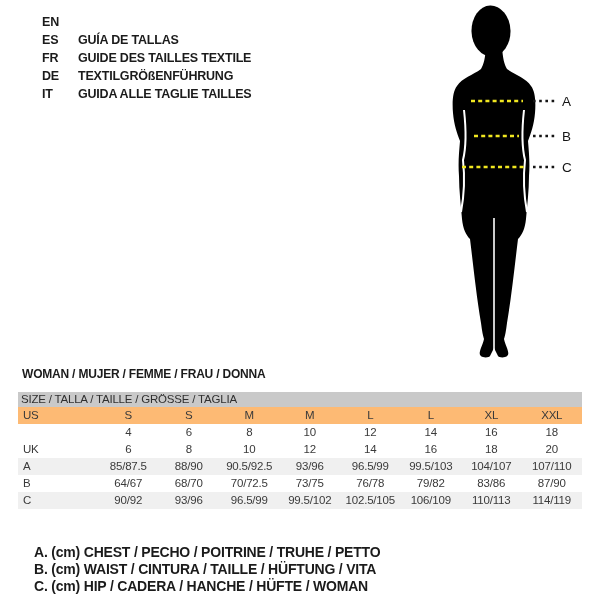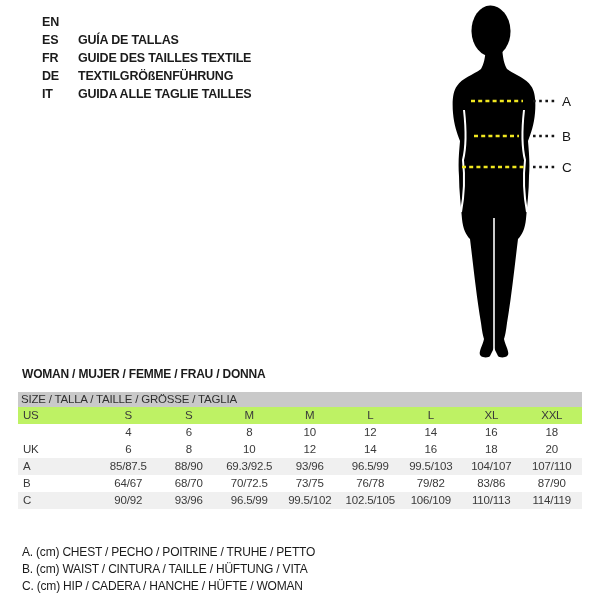--- a/index.html
+++ b/index.html
@@ -20,22 +20,22 @@
     font-weight:bold; font-size:12px; color:#1b1b1b; letter-spacing:-0.2px; }
   
   .size-table { position:absolute; left:18px; top:392px; width:564px;
     font-size:11.5px; color:#3a3a3a; letter-spacing:-0.2px; }
   .thead { height:15px; line-height:15px; padding-left:3px; color:#2f2f2f; font-size:11.5px; }
   .trow { display:flex; height:17px; line-height:17px; }
   .cell-label { width:80px; padding-left:5px; text-align:left; box-sizing:border-box; }
   .cell { flex:1; text-align:center; }
   
   .legend { position:absolute; left:22px; top:544px; }
-  .legend-line { height:17px; line-height:17px; font-weight:normal;
-    font-size:12px; color:#1b1b1b; letter-spacing:-0.2px; }
+  .legend-line { height:17px; line-height:17px; font-weight:bold;
+    font-size:14px; color:#1b1b1b; letter-spacing:-0.2px;margin-left:12px; }
 </style>
 </head>
 <body>
 
 <div class="page">
 
   <div class="langs">
       <div class="lang-row">
         <span class="lang-code">EN</span>
       </div>
@@ -104,21 +104,21 @@
     <text class="measure-letter" x="562" y="106">A</text>
     <text class="measure-letter" x="562" y="141">B</text>
     <text class="measure-letter" x="562" y="172">C</text>
   </svg>
 
   <div class="woman-title">WOMAN / MUJER / FEMME / FRAU / DONNA</div>
 
   <div class="size-table">
     <div class="thead" style="background: rgb(201, 201, 201);">SIZE / TALLA / TAILLE / GRÖSSE / TAGLIA</div>
     <div id="table-body">
-        <div class="trow" style="background: #bef264;">
+        <div class="trow" style="background: #fdba74;">
           <div class="cell-label">US</div>
           <div class="cell">S</div>
           <div class="cell">S</div>
           <div class="cell">M</div>
           <div class="cell">M</div>
           <div class="cell">L</div>
           <div class="cell">L</div>
           <div class="cell">XL</div>
           <div class="cell">XXL</div>
         </div>
@@ -141,21 +141,21 @@
           <div class="cell">12</div>
           <div class="cell">14</div>
           <div class="cell">16</div>
           <div class="cell">18</div>
           <div class="cell">20</div>
         </div>
         <div class="trow" style="background: rgb(240, 240, 240);">
           <div class="cell-label">A</div>
           <div class="cell">85/87.5</div>
           <div class="cell">88/90</div>
-          <div class="cell">69.3/92.5</div>
+          <div class="cell">90.5/92.5</div>
           <div class="cell">93/96</div>
           <div class="cell">96.5/99</div>
           <div class="cell">99.5/103</div>
           <div class="cell">104/107</div>
           <div class="cell">107/110</div>
         </div>
         <div class="trow">
           <div class="cell-label">B</div>
           <div class="cell">64/67</div>
           <div class="cell">68/70</div>

